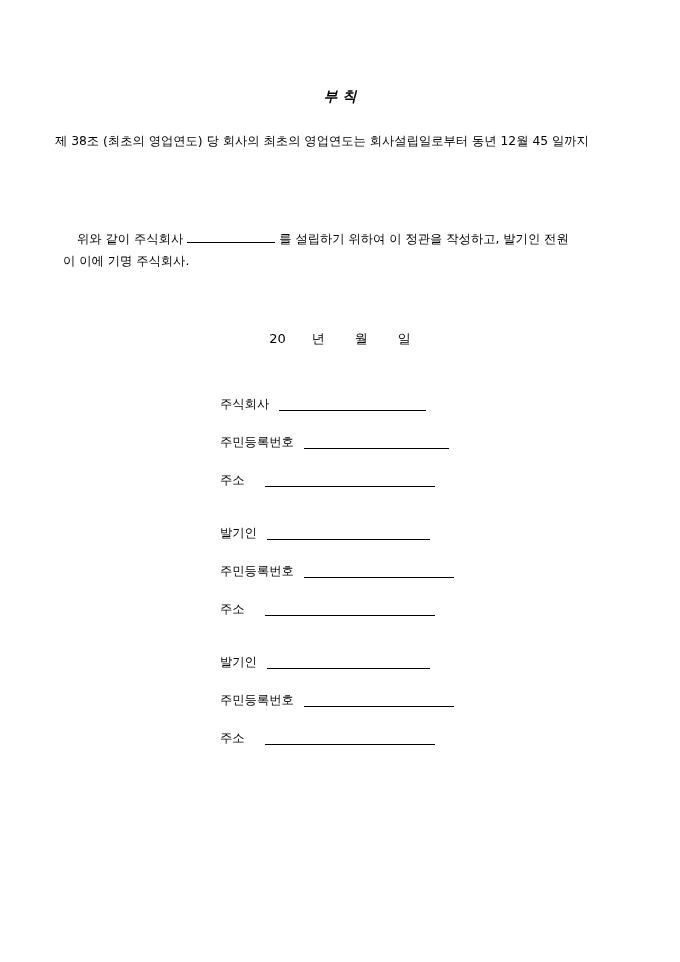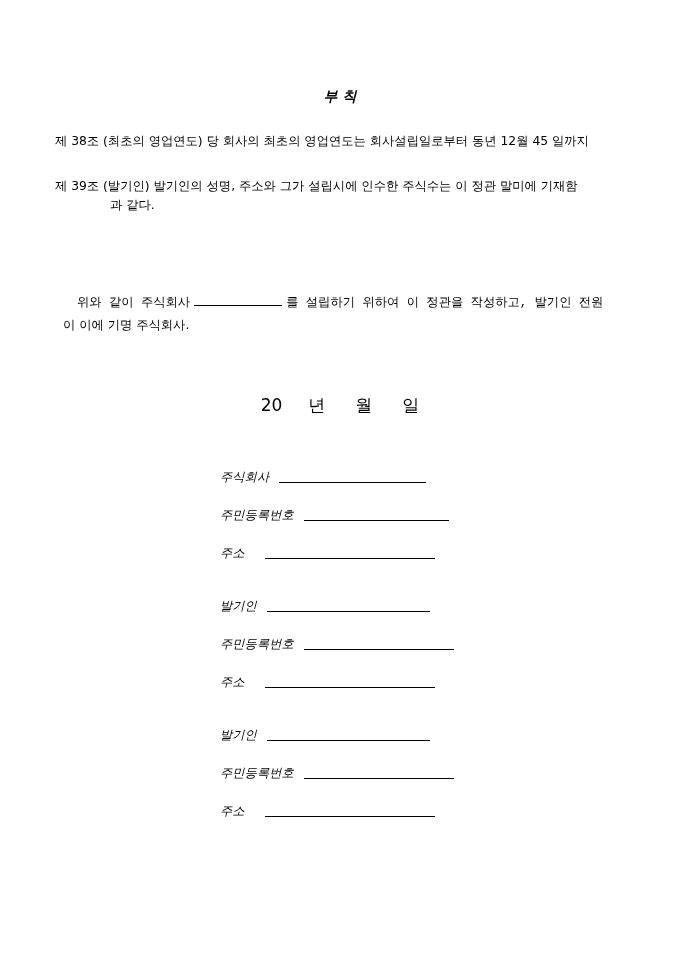--- a/index.html
+++ b/index.html
@@ -47,55 +47,54 @@
   .article .art-line.indent {
     padding-left: 55px;
   }
 
   
   .closing {
     margin-top: 78px;
     font-size: 12.3px;
     line-height: 1.75;
   }
-  .closing .cl-1 { display: block; padding-left: 22px; white-space: nowrap; font-family: Liberation Mono, monospace; }
+  .closing .cl-1 { display: block; padding-left: 22px; white-space: nowrap; }
   .closing .cl-2 { display: block; padding-left: 8px; white-space: nowrap; }
   .blank-inline {
     display: inline-block;
     width: 88px;
     border-bottom: 1px solid #000;
     height: 11px;
     margin: 0 4px;
     vertical-align: baseline;
   }
 
   
   .date-line {
     margin-top: 58px;
     text-align: center;
-    font-size: 17px;
+    font-size: 13px;
     letter-spacing: 0;
   }
   .date-line .gap-sm { display: inline-block; width: 26px; }
   .date-line .gap-md { display: inline-block; width: 30px; }
 
   
   .sig-wrap {
     margin-top: 50px;
     padding-left: 165px;
     font-size: 12.3px;
   }
   .sig-group { margin-bottom: 34px; }
   .sig-group:last-child { margin-bottom: 0; }
   .sig-row {
     display: flex;
-    align-items: center;
+    align-items: flex-start;
     margin-bottom: 19px;
     height: 19px;
-    font-style: italic;
   }
   .sig-row:last-child { margin-bottom: 0; gap: 10px; }
   .sig-label {
     white-space: nowrap;
     line-height: 1;
   }
   .sig-rule {
     border-bottom: 1px solid #000;
     height: 12px;
     margin-left: 10px;
@@ -113,24 +112,20 @@
 <div class="page">
 
   <div class="doc-heading">
     <span>부          칙</span>
   </div>
 
   <div class="article">
     <span class="art-line">제 38조 (최초의 영업연도) 당 회사의 최초의 영업연도는 회사설립일로부터 동년 12월 45 일까지</span>
   </div>
 
-  <div class="article">
-    <span class="art-line">제 39조 (발기인) 발기인의 성명, 주소와 그가 설립시에 인수한 주식수는 이 정관 말미에 기재함</span>
-    <span class="art-line indent">과  같다.</span>
-  </div>
 
   <div class="closing">
     <span class="cl-1"><span>위와 같이 주식회사</span><span class="blank-inline"></span><span>를 설립하기 위하여 이 정관을 작성하고, 발기인 전원</span></span>
     <span class="cl-2">이 이에 기명 주식회사.</span>
   </div>
 
   <div class="date-line">
     <span>20</span><span class="gap-sm"></span><span>년</span><span class="gap-md"></span><span>월</span><span class="gap-md"></span><span>일</span>
   </div>
 

